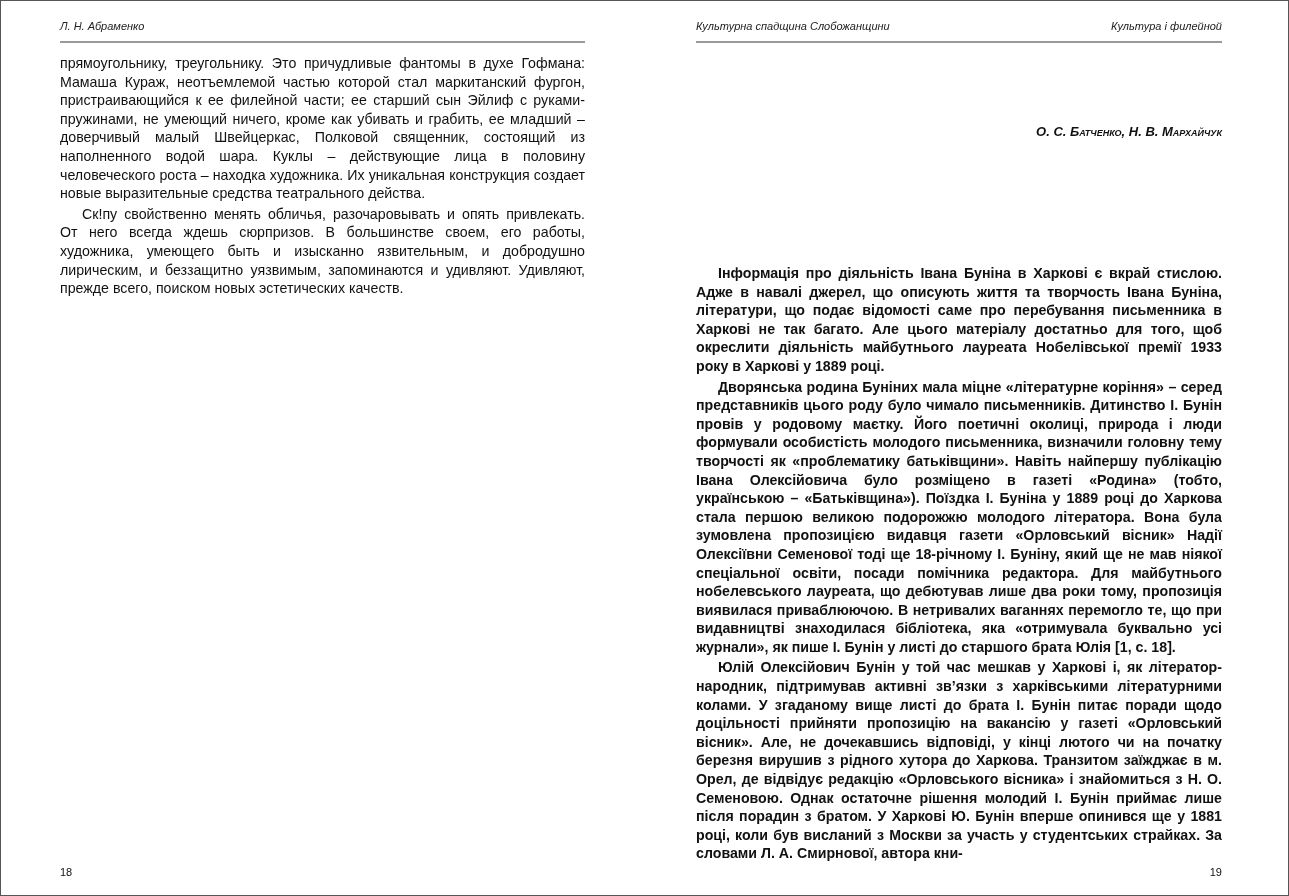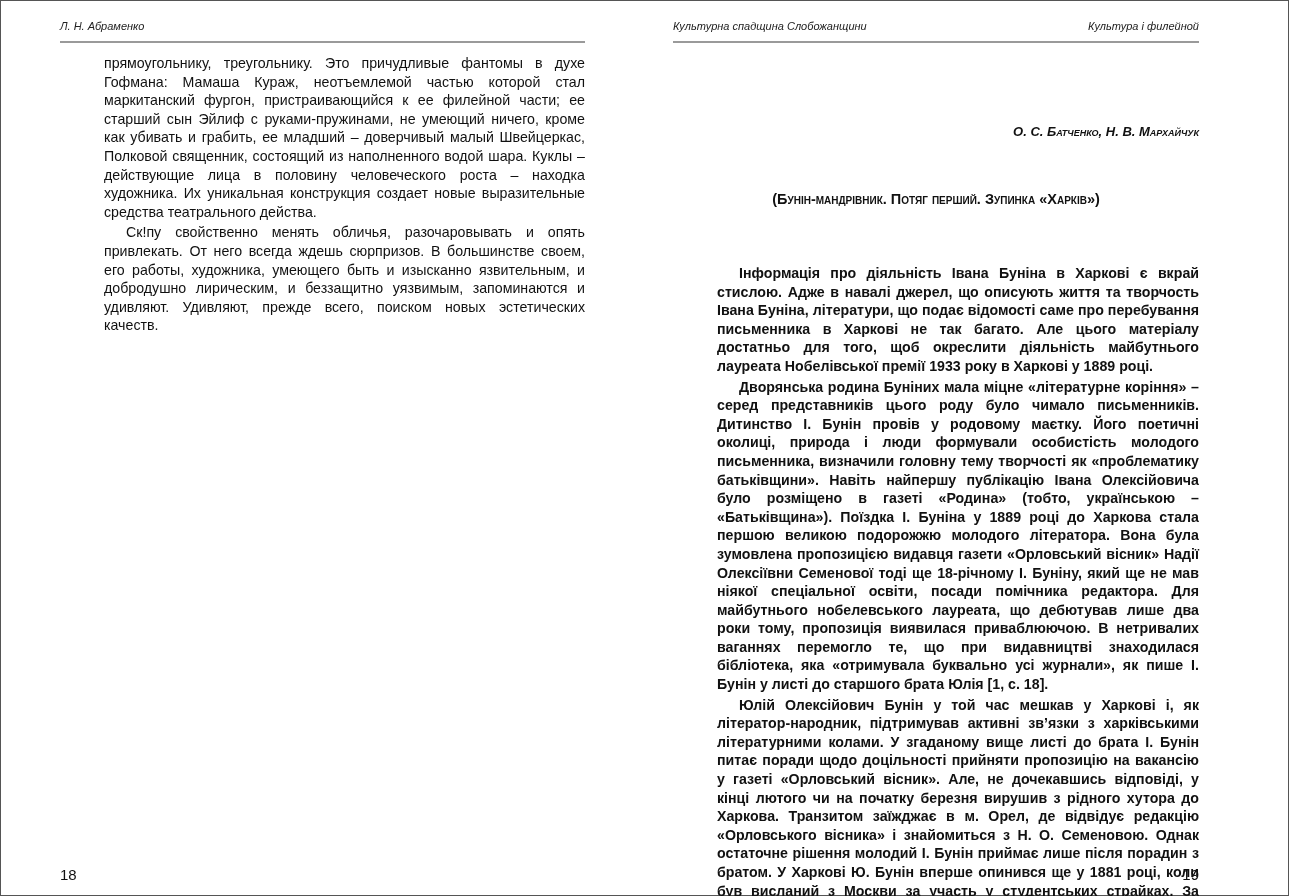--- a/index.html
+++ b/index.html
@@ -1,33 +1,33 @@
 <!DOCTYPE html>
 <html><head>
   <meta charset="utf-8">
   <style>
     html, body { margin: 0; padding: 0; background: #ffffff; }
     body { width: 1289px; height: 896px; position: relative; overflow: hidden; font-family: "Liberation Sans", sans-serif; color: #111; }
     .frame { position: absolute; left: 0; top: 0; width: 1287px; height: 894px; border: 1px solid #555; box-sizing: content-box; }
     .page { position: absolute; top: 0; height: 832px; }
     .page.left { left: 60px; width: 525px; }
-    .page.right { left: 673px; width: 526px; }
+    .page.right { left: 696px; width: 526px; }
     .running-head { position: absolute; top: 20px; left: 0; right: 0; height: 22px; font-style: italic; font-size: 11px; color: #222; }
     .running-head .l { position: absolute; left: 0; top: 0; }
     .running-head .r { position: absolute; right: 0; top: 0; }
     .rule { position: absolute; top: 41px; left: 0; right: 0; height: 2px; background: #9a9a9a; }
-    .body-text { position: absolute; left: 0; right: 0; font-size: 14.2px; line-height: 18.6px; text-align: justify; margin-left: 44px; }
+    .body-text { position: absolute; left: 0; right: 0; font-size: 14.2px; line-height: 18.6px; text-align: justify; }
     .body-text p { margin: 0 0 2px 0; text-indent: 0; }
     .body-text p.indent { text-indent: 22px; }
     .left .body-text { top: 54px; }
     .authors { position: absolute; top: 124px; right: 0; font-weight: bold; font-style: italic; font-size: 13px; }
     .sc { font-variant: small-caps; }
     .title-block { position: absolute; top: 190px; left: 0; right: 0; text-align: center; font-weight: bold; font-size: 14.5px; line-height: 19px; font-variant: small-caps; }
     .right .body-text { top: 264px; font-weight: bold; }
-    .folio { position: absolute; top: 866px; font-size: 15px; }
+    .folio { position: absolute; top: 866px; font-size: 11px; }
     .left .folio { left: 0; }
     .right .folio { right: 0; margin-left: 32px; }
   </style>
 </head>
 <body>
 
 <div class="frame"></div>
 
 <div class="page left">
   <div class="running-head">
@@ -42,21 +42,20 @@
 </div>
 
 <div class="page right">
   <div class="running-head">
     <span class="l">Культурна спадщина Слобожанщини</span>
     <span class="r">Культура і филейной</span>
   </div>
   <div class="rule"></div>
   <div class="authors sc">О. С. Батченко,  Н. В. Мархайчук</div>
   <div class="title-block">
-    <div>(Бунін-мандрівник. Потяг перший. Зупинка «Харків»)</div>
   </div>
   <div class="body-text">
     <p class="indent">Інформація про діяльність Івана Буніна в Харкові є вкрай стислою. Адже в навалі джерел, що описують життя та творчость Івана Буніна, літератури, що подає відомості саме про перебування письменника в Харкові не так багато. Але цього матеріалу достатньо для того, щоб окреслити діяльність майбутнього лауреата Нобелівської премії 1933 року в Харкові у 1889 році.</p>
     <p class="indent">Дворянська родина Буніних мала міцне «літературне коріння» – серед представників цього роду було чимало письменників. Дитинство І. Бунін провів у родовому маєтку. Його поетичні околиці, природа і люди формували особистість молодого письменника, визначили головну тему творчості як «проблематику батьківщини». Навіть найпершу публікацію Івана Олексійовича було розміщено в газеті «Родина» (тобто, українською – «Батьківщина»). Поїздка І. Буніна у 1889 році до Харкова стала першою великою подорожжю молодого літератора. Вона була зумовлена пропозицією видавця газети «Орловський вісник» Надії Олексіївни Семенової тоді ще 18-річному І. Буніну, який ще не мав ніякої спеціальної освіти, посади помічника редактора. Для майбутнього нобелевського лауреата, що дебютував лише два роки тому, пропозиція виявилася приваблюючою. В нетривалих ваганнях перемогло те, що при видавництві знаходилася бібліотека, яка «отримувала буквально усі журнали», як пише І. Бунін у листі до старшого брата Юлія [1, с. 18].</p>
     <p class="indent">Юлій Олексійович Бунін у той час мешкав у Харкові і, як літератор-народник, підтримував активні зв’язки з харківськими літературними колами. У згаданому вище листі до брата І. Бунін питає поради щодо доцільності прийняти пропозицію на вакансію у газеті «Орловський вісник». Але, не дочекавшись відповіді, у кінці лютого чи на початку березня вирушив з рідного хутора до Харкова. Транзитом заїжджає в м. Орел, де відвідує редакцію «Орловського вісника» і знайомиться з Н. О. Семеновою. Однак остаточне рішення молодий І. Бунін приймає лише після порадин з братом. У Харкові Ю. Бунін вперше опинився ще у 1881 році, коли був висланий з Москви за участь у студентських страйках. За словами Л. А. Смирнової, автора кни-</p>
   </div>
   <div class="folio">19</div>
 </div>
 
 </body></html>

